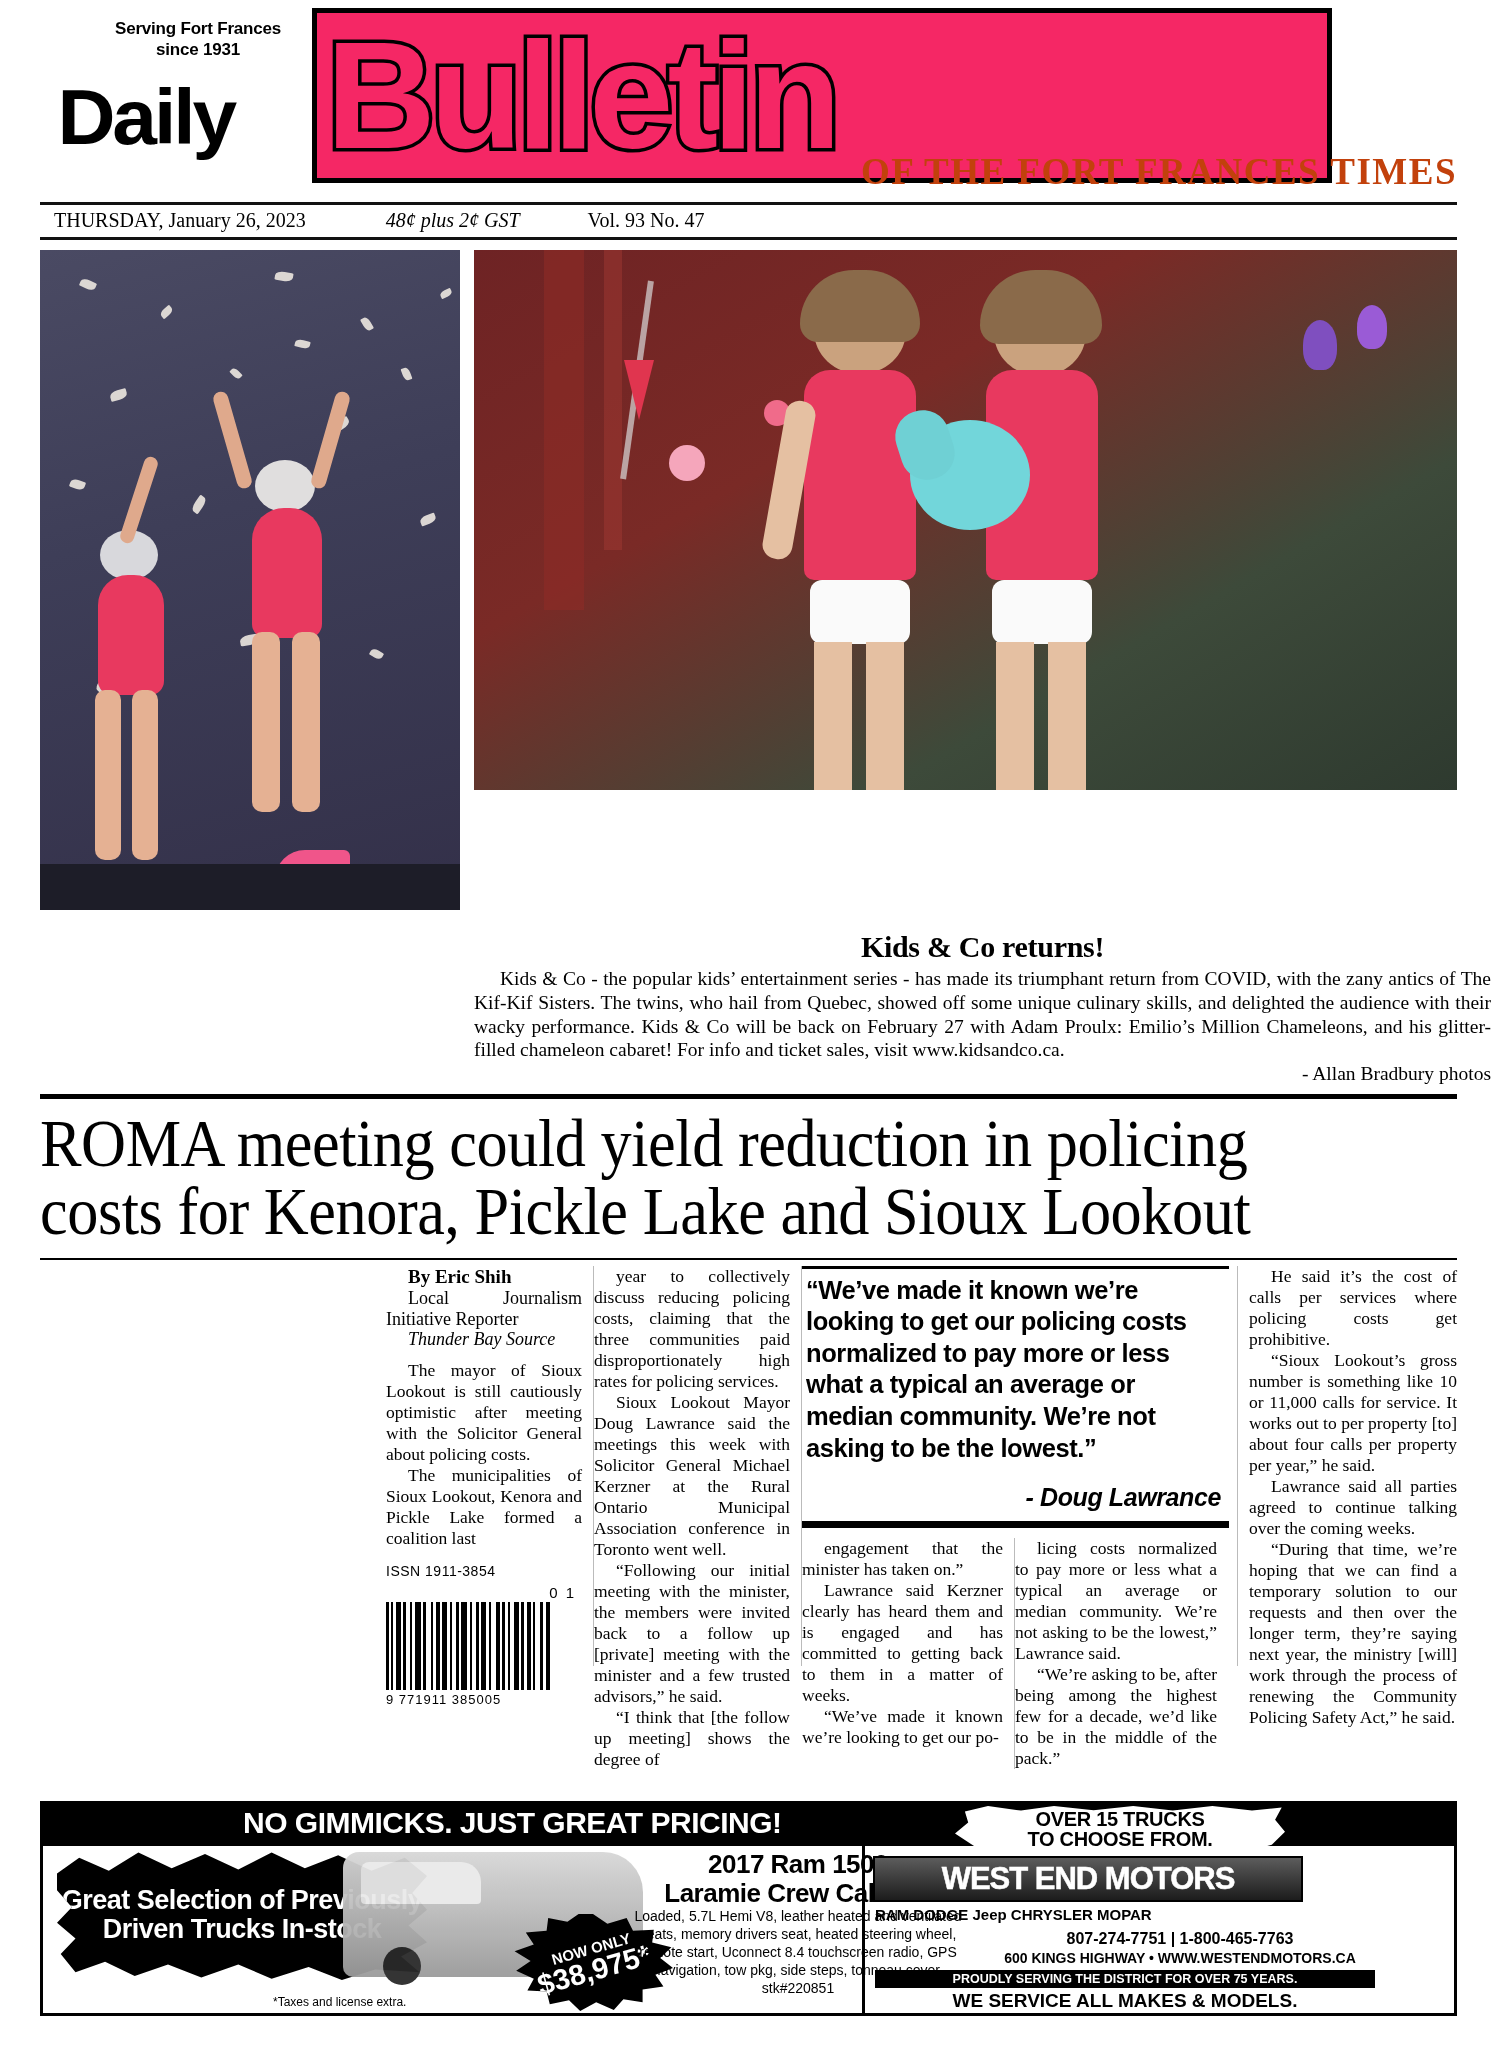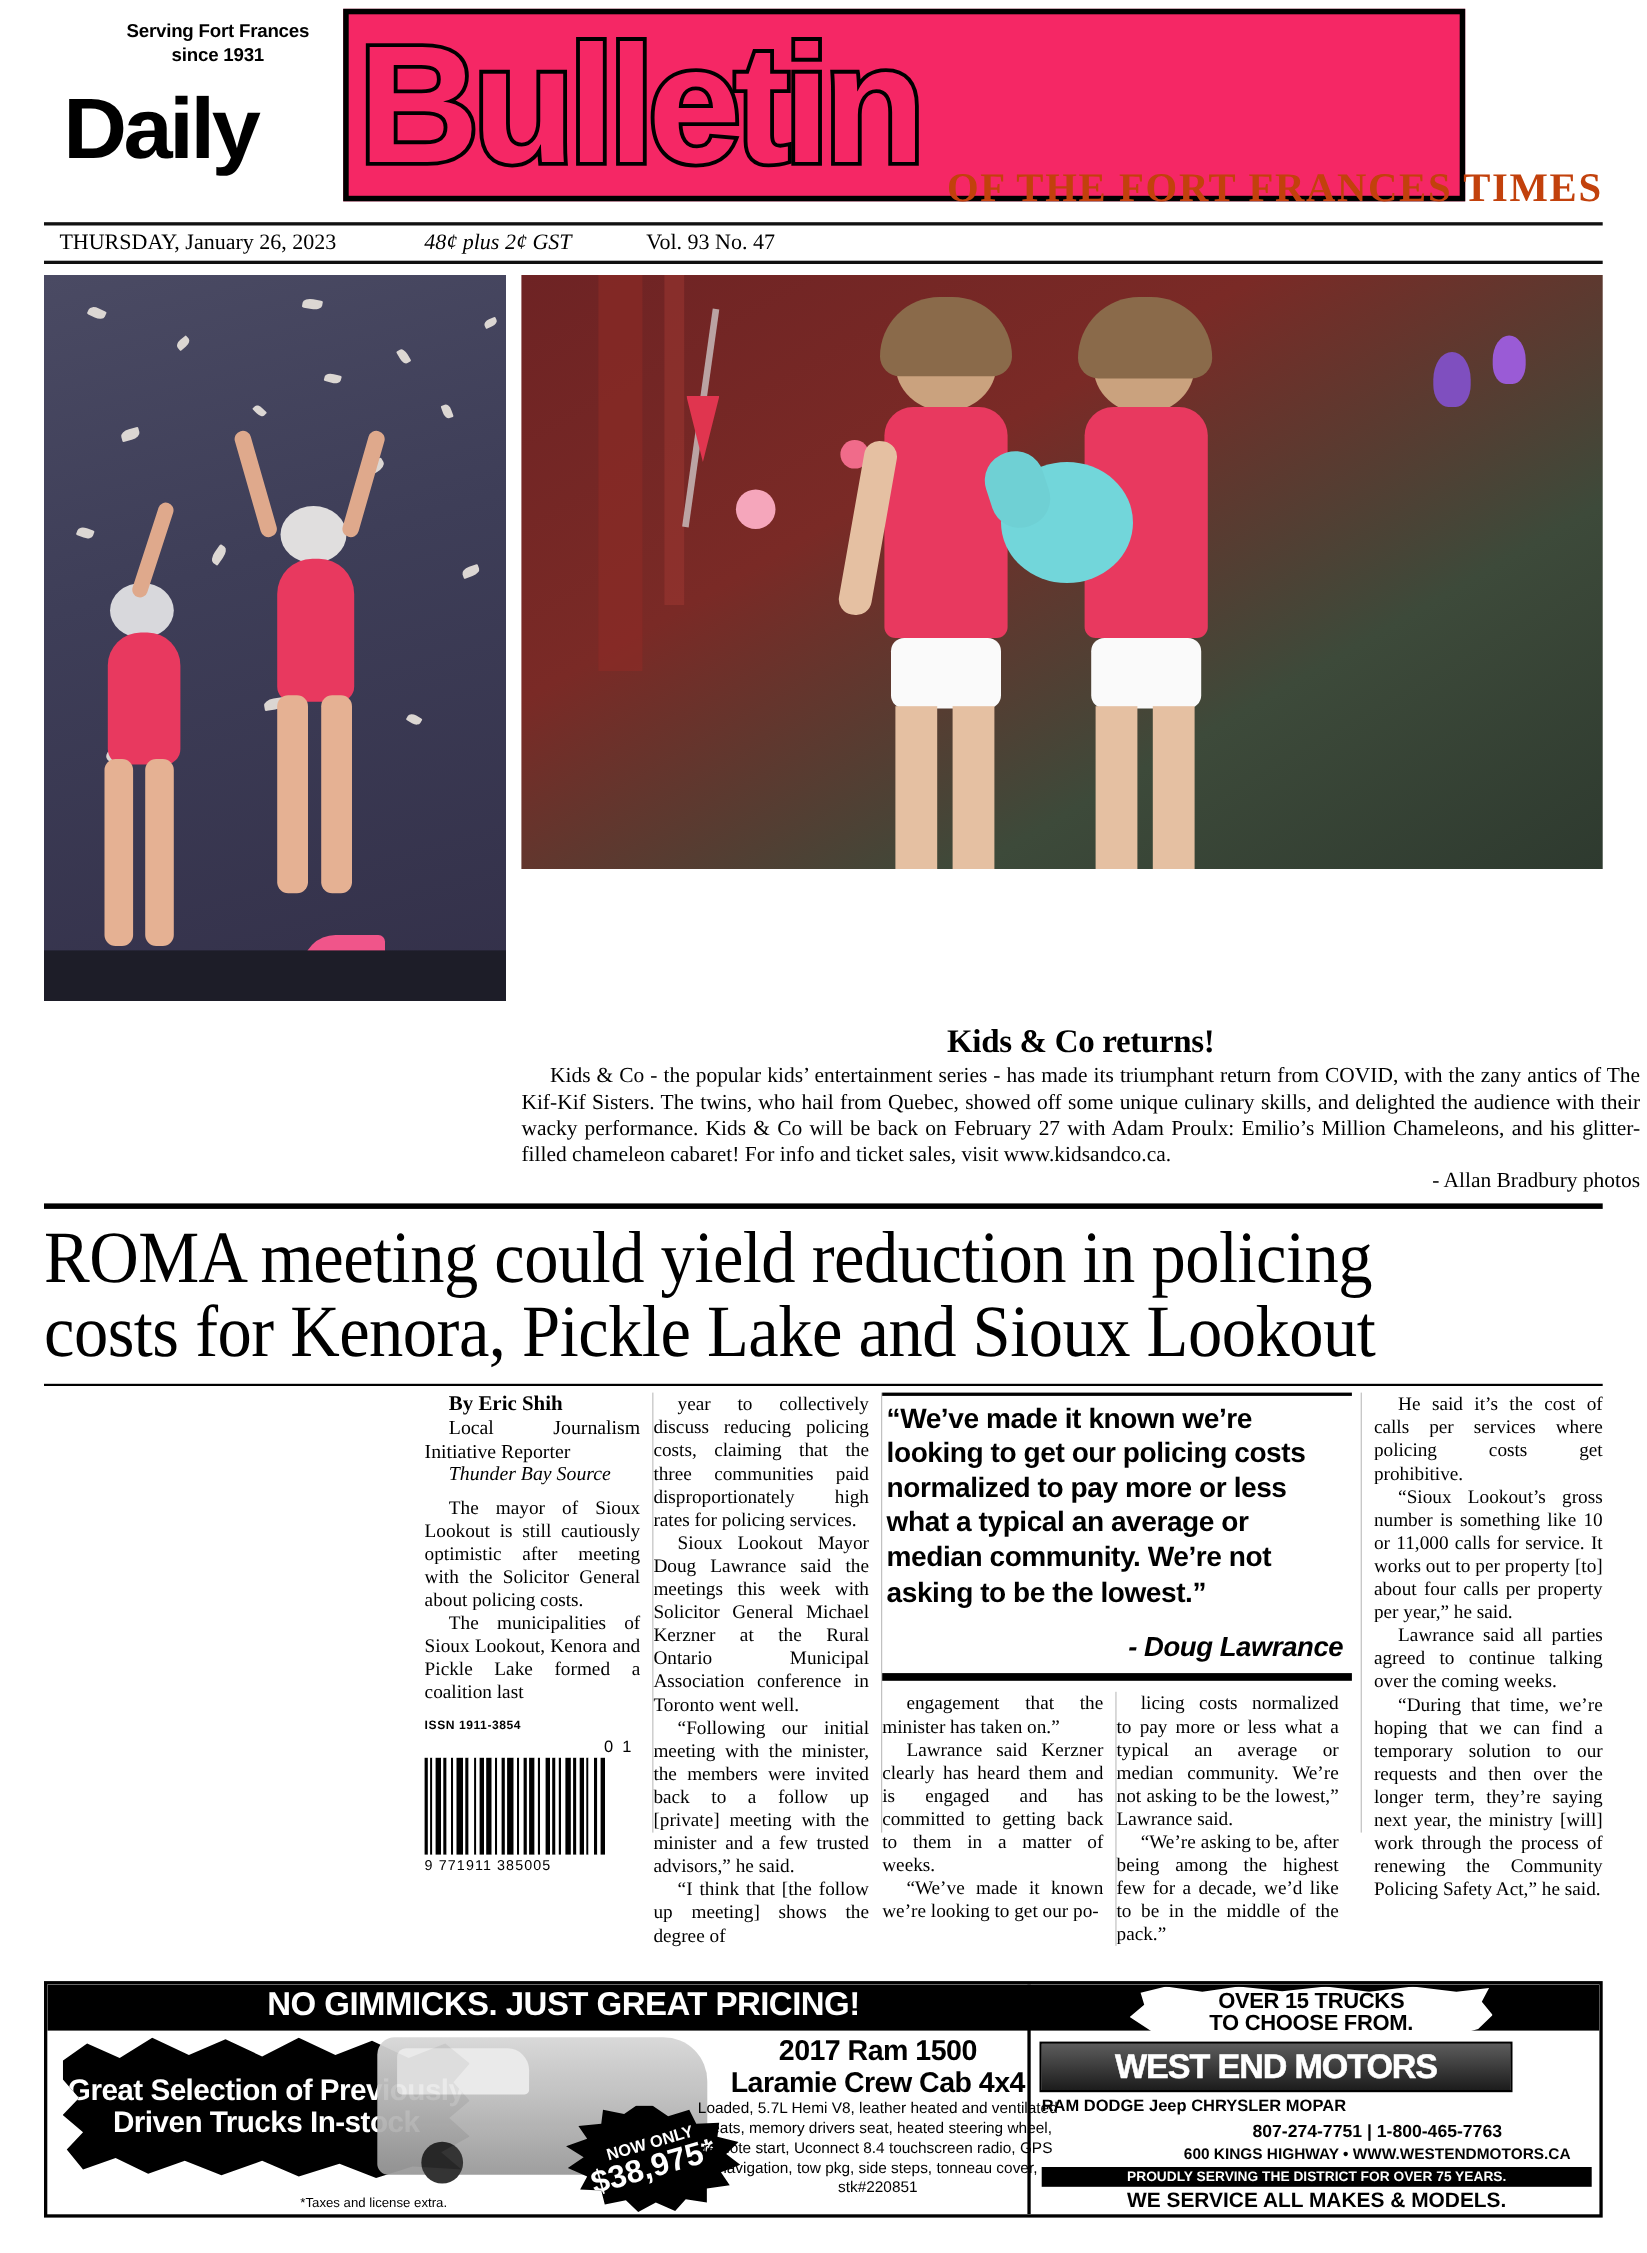--- a/index.html
+++ b/index.html
@@ -120,21 +120,21 @@
     font-size: 25px; margin-top: 18px;
   }
   .sub-cols { display:flex; margin-top: 10px; }
   .sub-col { width: 213px; padding-right: 11px; border-right:1px solid #bbb;
     font-size:17.5px; line-height:1.20; text-align:justify; }
   .sub-col:last-child { border-right:none; }
   .sub-col p { text-indent: 22px; }
 
   
   .barcode-area { margin-top: 14px; }
-  .issn { font-family:"Liberation Sans", sans-serif; font-weight:700; font-size:11px; letter-spacing:.5px; }
+  .issn { font-family:"Liberation Sans", sans-serif; font-weight:400; font-size:14px; letter-spacing:.5px; }
   .bc-top { display:flex; justify-content:space-between; align-items:flex-end; width:190px; margin-top:4px;}
   .bc-num { font-family:"Liberation Sans", sans-serif; font-size:15px; letter-spacing:2px;}
   .bars { width: 190px; height: 88px; display:flex; align-items:stretch; }
   .bars i { display:block; background:#000; height:100%; }
   .bc-bottom { font-family:"Liberation Sans", sans-serif; font-size:13px; letter-spacing:1px; margin-top:2px;}
 
   
   .ad {
     position:absolute; left:40px; right:40px; bottom: 32px;
     height: 215px; border: 3px solid #000; background:#fff; overflow:hidden;
@@ -179,21 +179,21 @@
     position:absolute; left: 590px; top: 46px; width: 330px;
     text-align:center; font-family:"Liberation Sans", sans-serif;
     font-weight:800; font-size:26px; line-height:1.1; letter-spacing:-.5px;
   }
   .ad-desc {
     position:absolute; left: 590px; top: 104px; width: 330px;
     text-align:center; font-family:"Liberation Sans", sans-serif;
     font-size:14px; line-height:1.28;
   }
   .ad-right {
-    position:absolute; right: 0; top: 0; width: 520px; height: 100%;
+    position:absolute; right: 0; top: 0; width: 592px; height: 100%;
     border-left: 3px solid #000;
   }
   .over15 {
     position:absolute; left: 90px; top: 2px; width: 330px; height: 46px;
     background:#fff; color:#000; display:flex; align-items:center; justify-content:center;
     clip-path: polygon(3% 12%,10% 0%,20% 10%,30% 0%,42% 9%,54% 0%,66% 10%,78% 0%,90% 10%,99% 3%,97% 30%,100% 56%,96% 84%,88% 100%,76% 90%,64% 100%,52% 90%,40% 100%,28% 90%,16% 100%,6% 88%,0% 60%,4% 36%);
   }
   .over15 span {
     font-family:"Liberation Sans", sans-serif; font-weight:800;
     font-size:20px; line-height:1.02; text-align:center; letter-spacing:-.3px;

